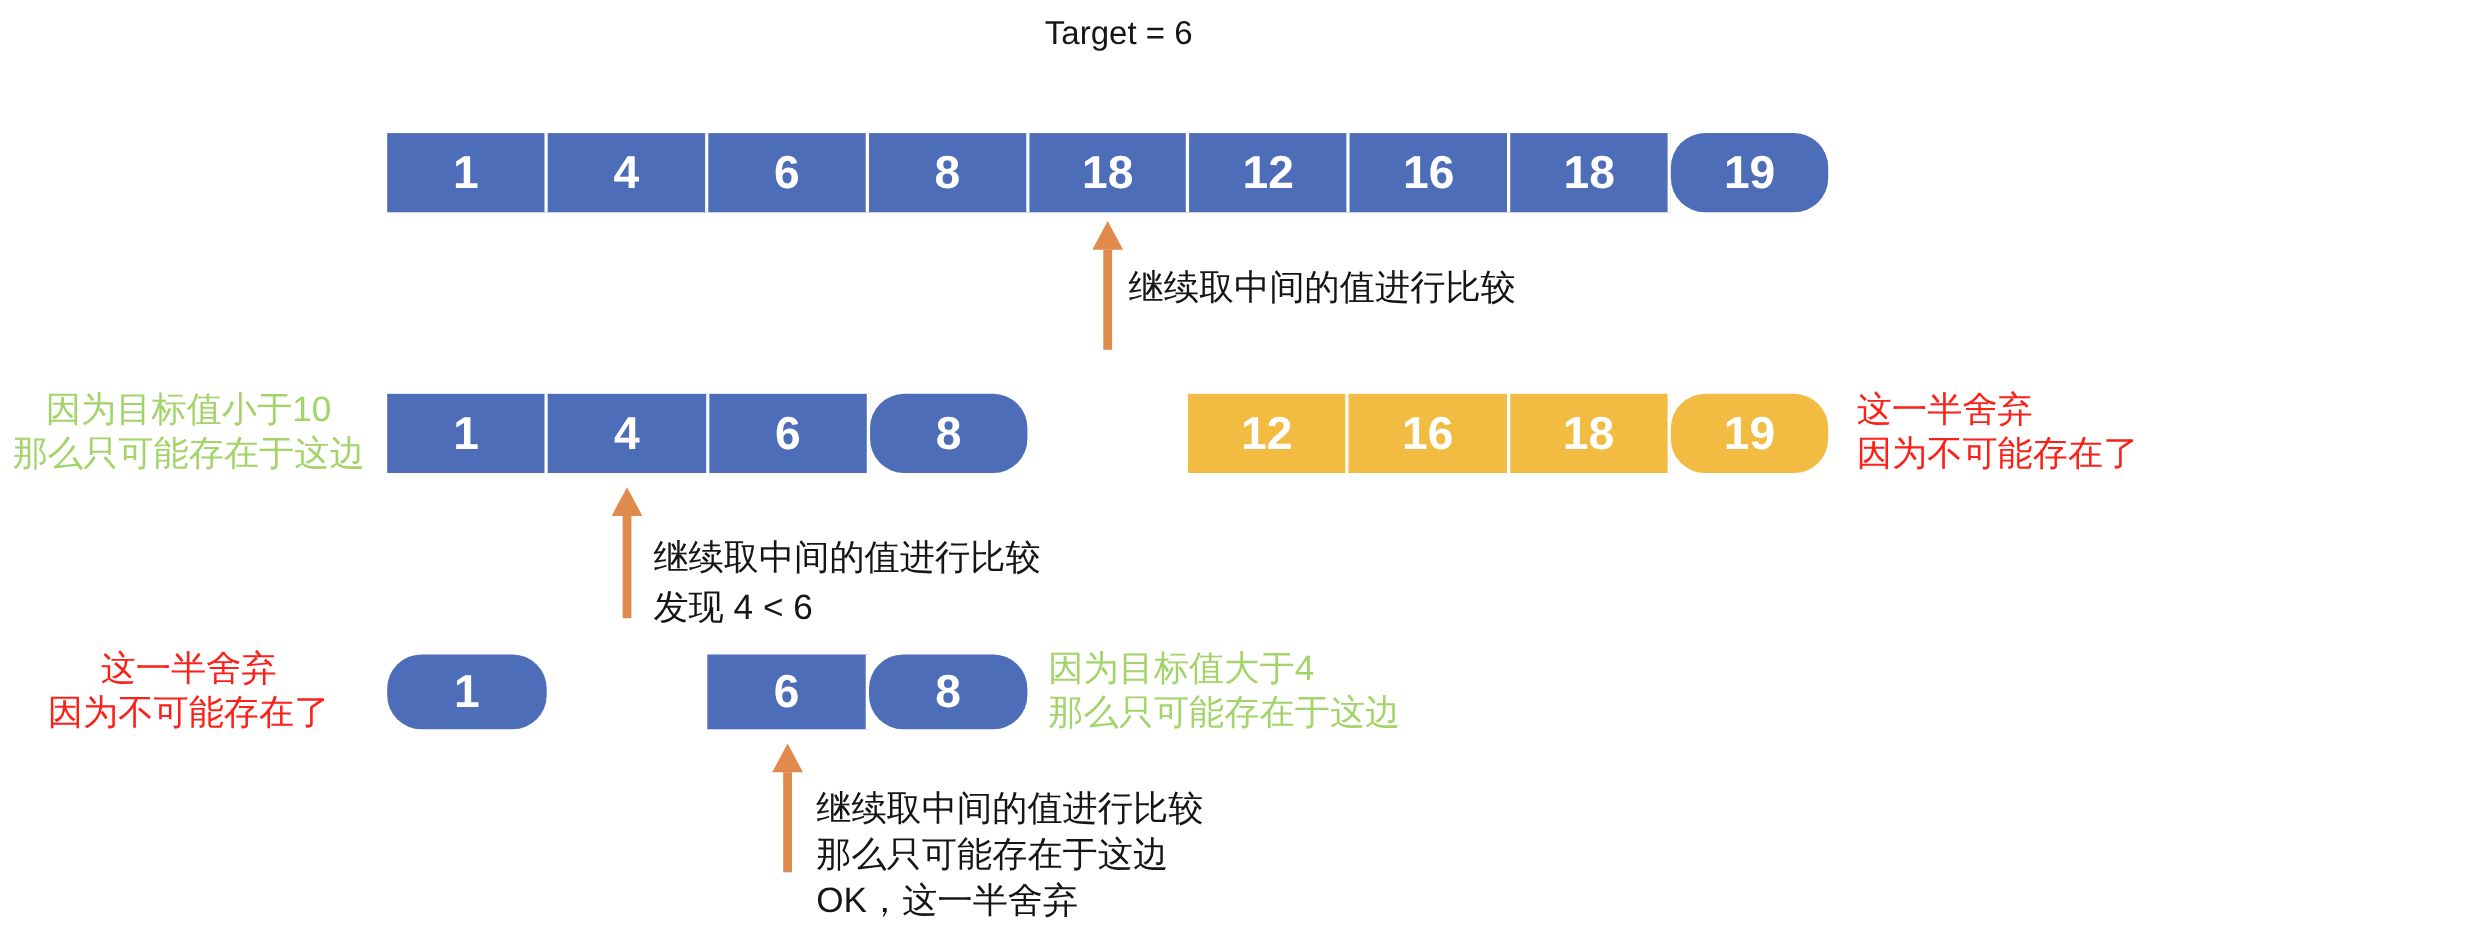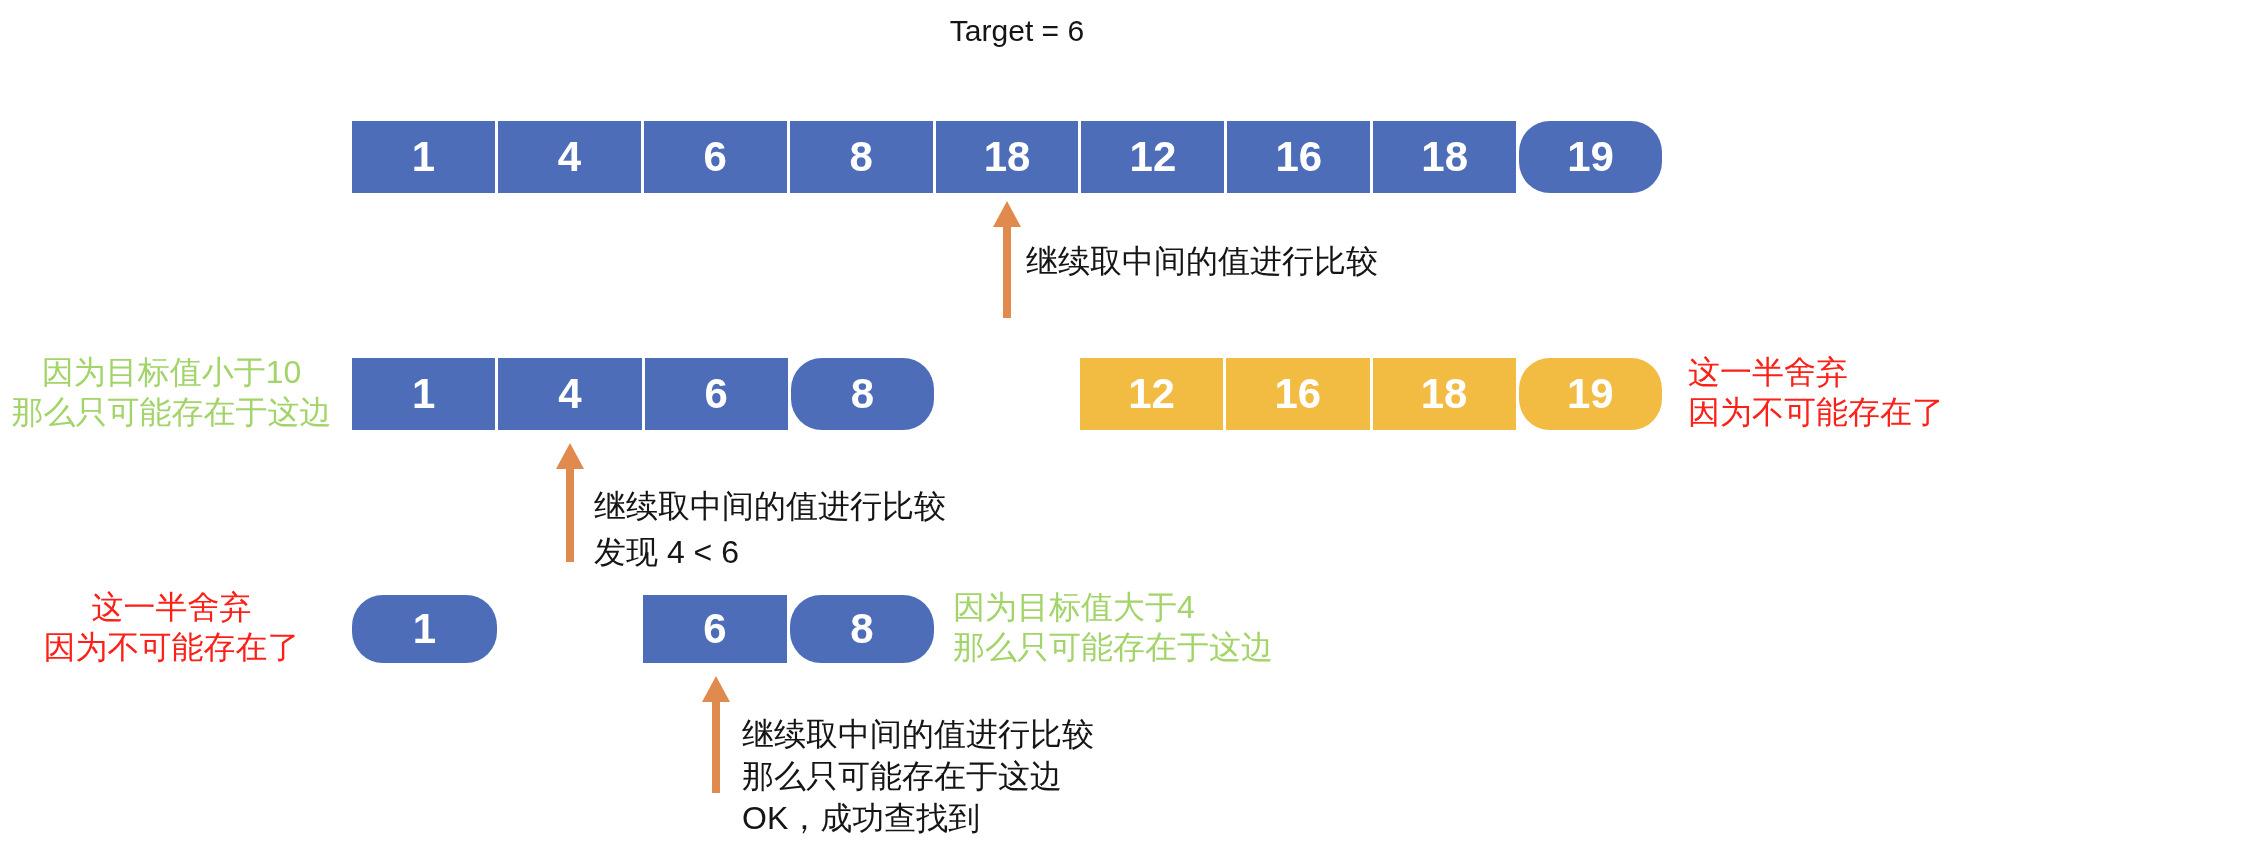--- a/index.html
+++ b/index.html
@@ -120,16 +120,16 @@
   </div>
 
   <div class="arrow" style="left:702px; top:676px; height:117px;">
     <div class="head"></div>
     <div class="shaft"></div>
   </div>
 
   <div class="note tight" style="left:742px; top:713px;">
     <div>继续取中间的值进行比较</div>
     <div>那么只可能存在于这边</div>
-    <div>OK，成功查找到</div>
+    <div>OK，这一半舍弃</div>
   </div>
 
 </div>
 
 </body></html>

